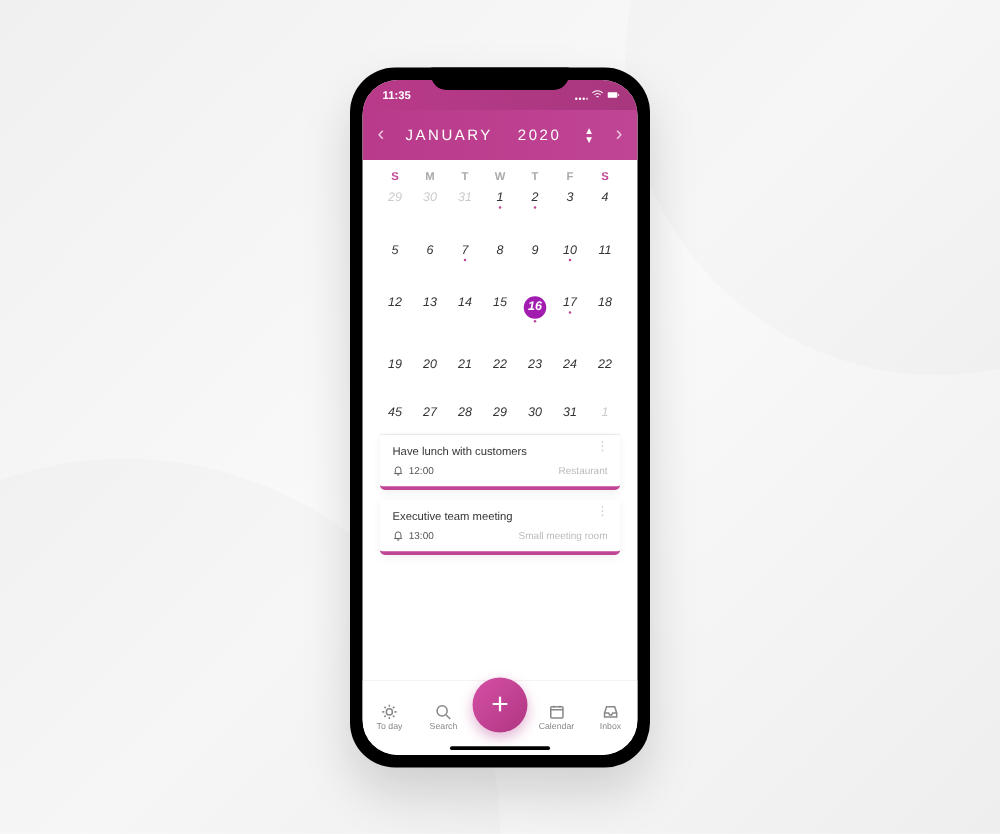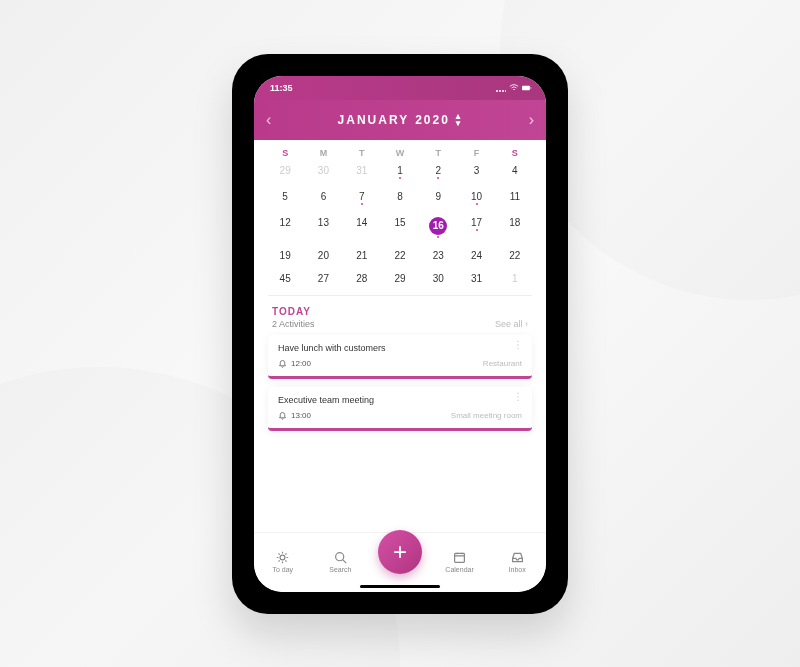--- a/index.html
+++ b/index.html
@@ -7,23 +7,23 @@
     width: 800px; height: 667px;
     background: linear-gradient(135deg, #f0f0f0 0%, #fafafa 50%, #eeeeee 100%);
     display: flex; align-items: center; justify-content: center;
     font-family: -apple-system, Helvetica, Arial, sans-serif;
     position: relative; overflow: hidden;
   }
   .bg-wave1 { position:absolute; width:600px; height:600px; border-radius:50%; background:rgba(200,200,200,0.08); left:-200px; bottom:-300px; }
   .bg-wave2 { position:absolute; width:500px; height:500px; border-radius:50%; background:rgba(200,200,200,0.07); right:-200px; top:-200px; }
 
   .phone {
-    width: 336px; height: 560px;
+    width: 240px; height: 560px;
     background: #000; border-radius: 36px;
-    padding: 22px; position: relative;
+    padding: 10px; position: relative;
     box-shadow: 0 20px 40px rgba(0,0,0,0.15);
   }
   .screen {
     width: 100%; height: 100%;
     background: #fff; border-radius: 28px;
     overflow: hidden; display: flex; flex-direction: column;
     position: relative;
   }
   .notch {
     position: absolute; top: 0; left: 50%; transform: translateX(-50%);
@@ -37,35 +37,35 @@
     align-items: center; padding: 0 14px 0 16px; font-size: 9px; font-weight: 600;
   }
   .status-right { display:flex; gap:3px; align-items:center; }
   .status-right svg { width:10px; height:10px; fill:#fff; }
 
   .header {
     height: 40px; background: linear-gradient(90deg, #b93a8a, #c04594);
     color: #fff; display: flex; align-items: center;
     justify-content: space-between; padding: 0 12px;
   }
-  .header-title { font-size: 12px; letter-spacing: 2px; font-weight: 700; display:flex; align-items:center; gap:6px;}
+  .header-title { font-size: 12px; letter-spacing: 2px; font-weight: 400; display:flex; align-items:center; gap:20px;}
   .chev { opacity: .7; }
   .sort-icon { font-size: 9px; line-height: 7px; display:flex; flex-direction:column; }
 
   .weekdays {
     display: grid; grid-template-columns: repeat(7,1fr);
     padding: 8px 12px 4px; font-size: 9px; color: #aaa; text-align: center;
     font-weight: 600;
   }
   .weekdays span:first-child, .weekdays span:last-child { color: #c04594; }
 
   .grid {
     display: grid; grid-template-columns: repeat(7,1fr);
-    row-gap: 6px; padding: 0 12px 8px; text-align: center;
-    font-size: 10px; color: #333;
+    row-gap: 22px; padding: 0 12px 8px; text-align: center;
+    font-size: 10px; color: #333; font-style: italic;
   }
   .day { position: relative; padding: 3px 0; }
   .day.out { color: #ccc; }
   .day .dot { display:block; width:2px; height:2px; background:#c04594; border-radius:50%; margin:1px auto 0; }
   .day.selected span.num {
     display:inline-block; width:18px; height:18px; line-height:18px;
     background:#a21caf; color:#fff; border-radius:50%; font-weight:600;
   }
 
   .divider { height:1px; background:#eee; margin: 0 14px; }
@@ -192,31 +192,20 @@
         <div class="day"><span class="num">45</span></div>
         <div class="day"><span class="num">27</span></div>
         <div class="day"><span class="num">28</span></div>
         <div class="day"><span class="num">29</span></div>
         <div class="day"><span class="num">30</span></div>
         <div class="day"><span class="num">31</span></div>
         <div class="day out"><span class="num">1</span></div>
       </div>
     <div class="divider"></div>
 
-    <div class="today-sec">
-      <div class="today-head">
-        <div>
-          <div class="today-title">TODAY</div>
-          <div class="today-sub">2 Activities</div>
-        </div>
-        <div class="see-all">
-          <span>See all</span> ›
-        </div>
-      </div>
-    </div>
 
     <div class="cards" id="cards">
         <div class="card">
     <div class="card-dots">⋮</div>
     <div class="card-title">Have lunch with customers</div>
     <div class="card-row">
       <div class="card-time">
         <svg class="bell" viewBox="0 0 12 12" stroke="#555" fill="none">
                 <path d="M3 8V5a3 3 0 016 0v3l1 1H2z M5 10a1 1 0 002 0"></path>
               </svg>

